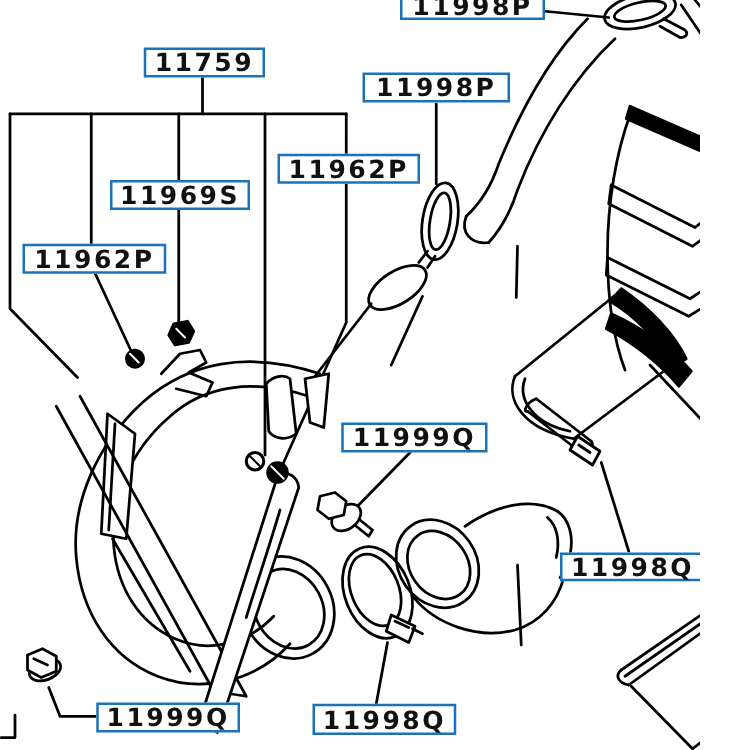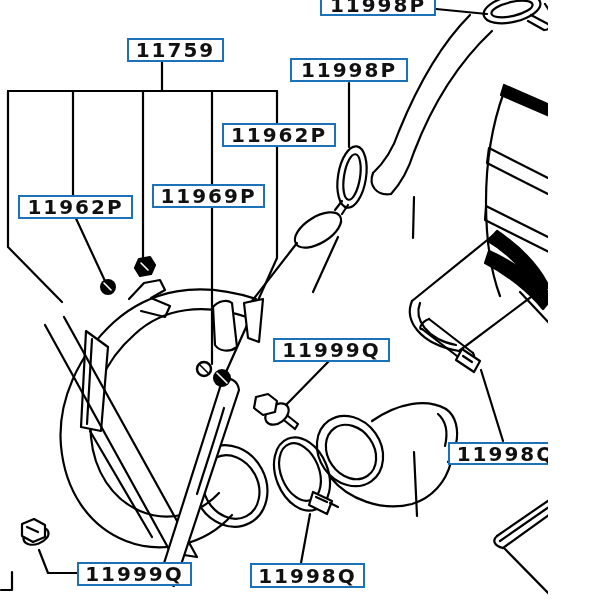--- a/index.html
+++ b/index.html
@@ -1,18 +1,19 @@
 <!DOCTYPE html>
 <html><head>
 <meta charset="utf-8">
 <style>
   html,body{margin:0;padding:0;background:#fff;}
   #stage{
     position:relative;width:548px;height:600px;overflow:hidden;background:#fff;
     font-family:"DejaVu Sans",sans-serif;
+    padding-left:12px;
   }
   #stage svg{position:absolute;left:0;top:0;}
   .part-label{
     position:absolute;box-sizing:border-box;
     border:2px solid #1b72b8;background:#ffffff;color:#111;
     font-family:"DejaVu Sans",sans-serif;font-weight:bold;font-size:20px;line-height:20px;
     letter-spacing:2px;text-align:center;white-space:nowrap;
     display:flex;align-items:center;justify-content:center;
     cursor:pointer;
   }
@@ -163,28 +164,28 @@
     </g>
     <g>
       <ellipse cx="36" cy="536" rx="13" ry="8" transform="rotate(-20 36 536)" fill="#fff"></ellipse>
       <path d="M22,524 L34,519 L45,525 L45,537 L33,542 L22,536 Z" fill="#fff"></path>
       <path d="M27,527 L38,532"></path>
     </g>
   </svg>
 
   <div class="part-label" style="left:320px;top:-6px;width:116px;height:22px;">11998P</div>
 
-  <div class="part-label" style="left:115px;top:38px;width:97px;height:24px;margin-left:12px;">11759</div>
+  <div class="part-label" style="left:115px;top:38px;width:97px;height:24px;">11759</div>
 
   <div class="part-label" style="left:290px;top:58px;width:118px;height:24px;">11998P</div>
 
   <div class="part-label" style="left:222px;top:123px;width:114px;height:24px;">11962P</div>
 
+  <div class="part-label" style="left:88px;top:144px;width:112px;height:24px;">11969S</div>
 
-  <div class="part-label" style="left:152px;top:184px;width:113px;height:24px;">11969P</div>
 
   <div class="part-label" style="left:18px;top:195px;width:115px;height:24px;">11962P</div>
 
 
   <div class="part-label" style="left:273px;top:338px;width:117px;height:24px;">11999Q</div>
 
   <div class="part-label" style="left:448px;top:442px;width:116px;height:23px;">11998Q</div>
 
 
   <div class="part-label" style="left:77px;top:562px;width:115px;height:24px;">11999Q</div>

